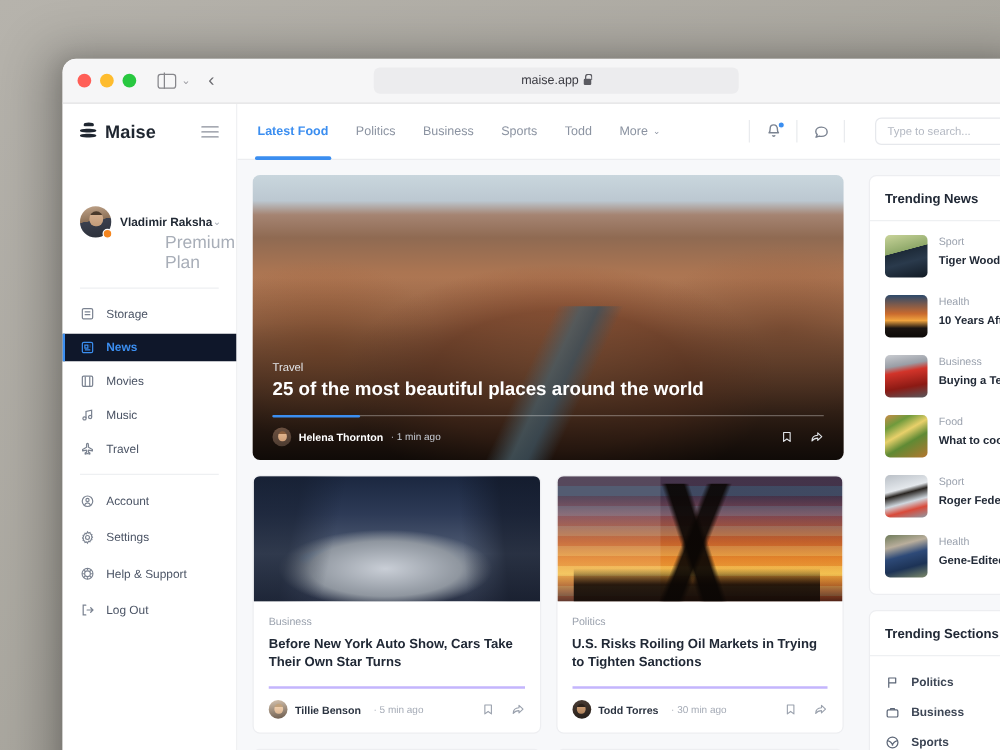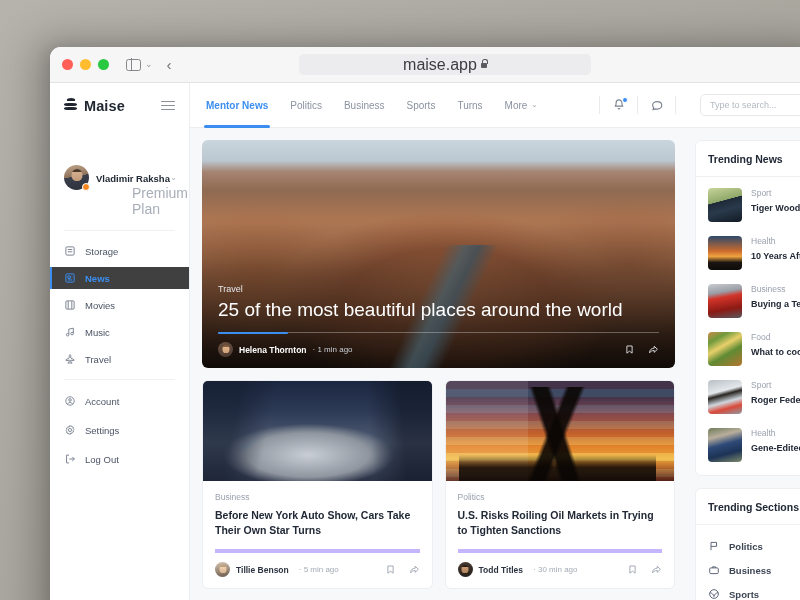--- a/index.html
+++ b/index.html
@@ -43,21 +43,21 @@
   .sb-icon { width: 15px; height: 12px; border: 1.4px solid #86868b; border-radius: 2.5px; position: relative; }
   .sb-icon::before { content: ""; position: absolute; left: 3.6px; top: -1.4px; bottom: -1.4px; width: 1.4px; background: #86868b; }
   .chev-sm { font-size: 9px; line-height: 1; color: #9a9aa0; }
   .tb-back { margin-left: 14px; color: #6e6e73; font-size: 15px; line-height: 1; }
 
   .urlbar {
     position: absolute; left: 50%; transform: translateX(-50%);
     width: 292px; height: 21px; background: #ececee; border-radius: 5px;
     display: flex; align-items: center; justify-content: center; gap: 4px;
   }
-  .urlbar .url-text { font-size: 16px; color: #3c3c43; }
+  .urlbar .url-text { font-size: 10px; color: #3c3c43; }
   .lock {
     width: 6px; height: 5px; background: #5a5a60; border-radius: 1px;
     position: relative; margin-top: 1px;
   }
   .lock::before {
     content: ""; position: absolute; left: 1px; top: -3.2px;
     width: 4px; height: 4px; border: 1.1px solid #5a5a60;
     border-bottom: none; border-radius: 2.5px 2.5px 0 0;
   }
 
@@ -98,21 +98,21 @@
   .profile-chev { font-size: 8px; color: #a8aeb8; }
 
   .divider { height: 1px; background: #eef0f2; margin: 2px 14px 0; }
 
   .nav { padding-top: 9px; }
   .nav-item {
     display: flex; align-items: center; gap: 9px;
     height: 22px; padding: 0 14px; margin-bottom: 5px;
     font-size: 9.5px; color: #4a5364; position: relative;
   }
-  .nav-item.active { background: #404040; color: #3b8ef0; font-weight: 600; }
+  .nav-item.active { background: #0f172a; color: #3b8ef0; font-weight: 600; }
   .nav-item.active::before { content: ""; position: absolute; left: 0; top: 0; bottom: 0; width: 2.2px; background: #3b8ef0; }
   .nav-ico { width: 12px; height: 12px; flex: 0 0 12px; display: flex; align-items: center; justify-content: center; }
   .nav-ico svg { width: 12px; height: 12px; display: block; }
 
   .nav.secondary { padding-top: 10px; }
   .nav.secondary .nav-item { margin-bottom: 7px; }
 
   
   .main { flex: 1; display: flex; flex-direction: column; min-width: 0; background: #f7f8fa; }
   .topbar {
@@ -156,21 +156,21 @@
         #ab7552 34%, #b87c56 52%,
         #8e5d40 74%, #6b452f 88%, #4f3424 100%);
   }
   .hero::after {
     content: ""; position: absolute; left: 23%; right: 18%; top: 46%; bottom: 0;
     background:
       linear-gradient(115deg, rgba(60,78,88,0) 40%, rgba(72,94,104,0.75) 46%, rgba(60,80,92,0.8) 50%, rgba(70,92,104,0) 56%);
   }
   .hero-body { position: absolute; left: 16px; right: 16px; bottom: 11px; z-index: 3; }
   .hero-cat { font-size: 9px; color: #e3e6ea; margin-bottom: 4px; }
-  .hero-title { font-size: 19px; font-weight: 400; color: #fff; line-height: 1.25; }
+  .hero-title { font-size: 15px; font-weight: 700; color: #fff; line-height: 1.25; }
   .hero-rule { margin-top: 10px; height: 1px; background: rgba(255,255,255,0.30); position: relative; }
   .hero-rule::before { content: ""; position: absolute; left: 0; top: -0.5px; width: 70px; height: 2px; background: #3b8ef0; border-radius: 2px; }
   .meta-row { display: flex; align-items: center; margin-top: 9px; }
   .meta-left { display: flex; align-items: center; gap: 6px; min-width: 0; }
   .av-sm { width: 15px; height: 15px; border-radius: 50%; flex: 0 0 15px; position: relative; overflow: hidden; }
   .av-sm::after { content: ""; position: absolute; left: 50%; top: 2.5px; transform: translateX(-50%); width: 7px; height: 8px; border-radius: 50% 50% 45% 45%; }
   .av-helena { background: linear-gradient(170deg,#6e5241 0%,#4a3a30 100%); }
   .av-helena::after { background: linear-gradient(180deg,#8a5e3c 0 30%, #e0b38c 31%, #cf9f77 100%); }
   .av-tillie { background: linear-gradient(170deg,#d6c4b0 0%,#6a5a4c 100%); }
   .av-tillie::after { background: linear-gradient(180deg,#c2a27c 0 28%, #f0cfae 29%, #dcb692 100%); }
@@ -208,21 +208,21 @@
   .card-img.oil::after {
     content: ""; position: absolute; left: 6%; right: 8%; top: 6%; bottom: 0;
     background:
       linear-gradient(72deg, rgba(0,0,0,0) 44%, rgba(10,6,4,0.92) 46%, rgba(10,6,4,0.92) 52%, rgba(0,0,0,0) 54%),
       linear-gradient(-68deg, rgba(0,0,0,0) 46%, rgba(10,6,4,0.9) 48%, rgba(10,6,4,0.9) 53%, rgba(0,0,0,0) 55%),
       linear-gradient(180deg, rgba(0,0,0,0) 72%, rgba(12,8,5,0.85) 86%);
   }
   .card-body { padding: 11px 12px 0; }
   .card-cat { font-size: 8.5px; color: #9aa1ad; margin-bottom: 6px; }
   .card-title { font-size: 10.5px; font-weight: 700; color: #212936; line-height: 1.45; }
-  .card-foot { margin: 11px 12px 0; border-top: 4px solid #c4b5fd; padding: 9px 0 11px; display: flex; align-items: center; }
+  .card-foot { margin: 11px 12px 0; border-top: 2px solid #c4b5fd; padding: 9px 0 11px; display: flex; align-items: center; }
   .card-foot .meta-name { color: #2b3340; }
   .card-foot .meta-time { color: #a5abb6; margin-left: 10px; }
   .card-foot .meta-acts svg { stroke: #9aa1ad; }
 
   .cards.peek { margin-top: 12px; }
   .peek .card-img { height: 30px; border-radius: 6px 6px 0 0; }
   .peek .card-img.night {
     background: linear-gradient(95deg, #14171c 0 62%, #3d3b3a 72%, #cfc6bd 86%, #8d8781 100%);
   }
   .peek .card-img.teal {
@@ -372,38 +372,48 @@
           <span class="nav-ico">
             <svg viewBox="0 0 16 16" fill="none" stroke="#7b8391" stroke-width="1.2">
                 <circle cx="8" cy="8" r="2.1"></circle>
                 <path d="M8 1.9l1 1.3 1.6-.5.5 1.6 1.6.5-.5 1.6 1.1 1.2-1.1 1.2.5 1.6-1.6.5-.5 1.6-1.6-.5L8 14.1l-1-1.3-1.6.5-.5-1.6-1.6-.5.5-1.6L2.7 8.4l1.1-1.2-.5-1.6 1.6-.5.5-1.6 1.6.5z"></path>
               </svg>
           </span>
           <span>Settings</span>
         </div>
         <div class="nav-item">
           <span class="nav-ico">
+            <svg viewBox="0 0 16 16" fill="none" stroke="#7b8391" stroke-width="1.2">
+                <circle cx="8" cy="8" r="3.1"></circle>
+                <circle cx="8" cy="8" r="5.8"></circle>
+                <path d="M8 2.2v2M8 11.8v2M2.2 8h2M11.8 8h2M4 4l1.4 1.4M10.6 10.6L12 12M12 4l-1.4 1.4M5.4 10.6L4 12"></path>
+              </svg>
+          </span>
+          <span>Help &amp; Support</span>
+        </div>
+        <div class="nav-item">
+          <span class="nav-ico">
             <svg viewBox="0 0 16 16" fill="none" stroke="#7b8391" stroke-width="1.3" stroke-linecap="round">
                 <path d="M6.2 2.8H3.4v10.4h2.8M7.6 8h6M11.4 5.6L13.8 8l-2.4 2.4"></path>
               </svg>
           </span>
           <span>Log Out</span>
         </div>
       </nav>
     </aside>
 
     <div class="main">
 
       <div class="topbar">
         <div class="tabs">
-          <div class="tab active">Mentor News</div>
+          <div class="tab active">Latest Food</div>
           <div class="tab">Politics</div>
           <div class="tab">Business</div>
           <div class="tab">Sports</div>
-          <div class="tab">Turns</div>
+          <div class="tab">Todd</div>
           <div class="tab">
             <span>More</span>
             <span class="caret">⌄</span>
           </div>
         </div>
 
         <div class="topbar-right">
           <span class="vsep"></span>
           <div class="icon-btn">
             <svg viewBox="0 0 16 16" fill="none" stroke="#7b8391" stroke-width="1.3" stroke-linejoin="round">
@@ -481,21 +491,21 @@
             </article>
 
             <article class="card">
               <div class="card-img oil"></div>
               <div class="card-body">
                 <div class="card-cat">Politics</div>
                 <div class="card-title">U.S. Risks Roiling Oil Markets in Trying to Tighten Sanctions</div>
               </div>
               <div class="card-foot">
                 <span class="av-sm av-todd"></span>
-                <span class="meta-name" style="margin-left:6px">Todd Titles</span>
+                <span class="meta-name" style="margin-left:6px">Todd Torres</span>
                 <span class="meta-time">· 30 min ago</span>
                 <span class="meta-acts">
                   <span>
                       <svg viewBox="0 0 16 16" fill="none" stroke-width="1.3" stroke-linejoin="round">
                         <path d="M4.2 2.9h7.6v10.4L8 10.4l-3.8 2.9z"></path>
                       </svg>
                     </span>
                   <span>
                       <svg viewBox="0 0 16 16" fill="none" stroke-width="1.3" stroke-linejoin="round">
                         <path d="M2.3 12.8c0-4.6 3-6.6 6.7-6.7V3.3l4.7 4.4-4.7 4.4V9.5c-3.1 0-5 .9-6.7 3.3z"></path>

